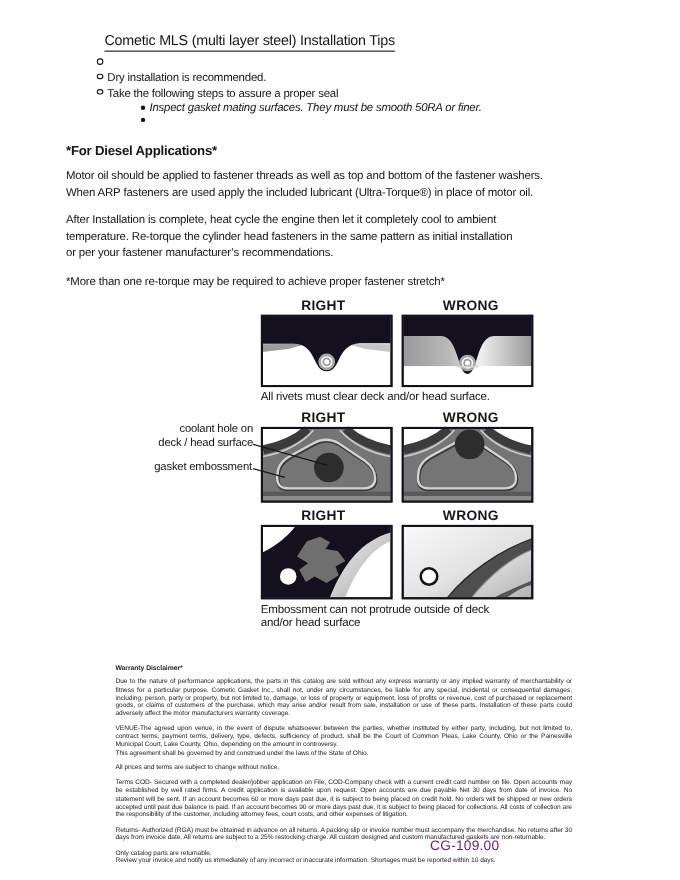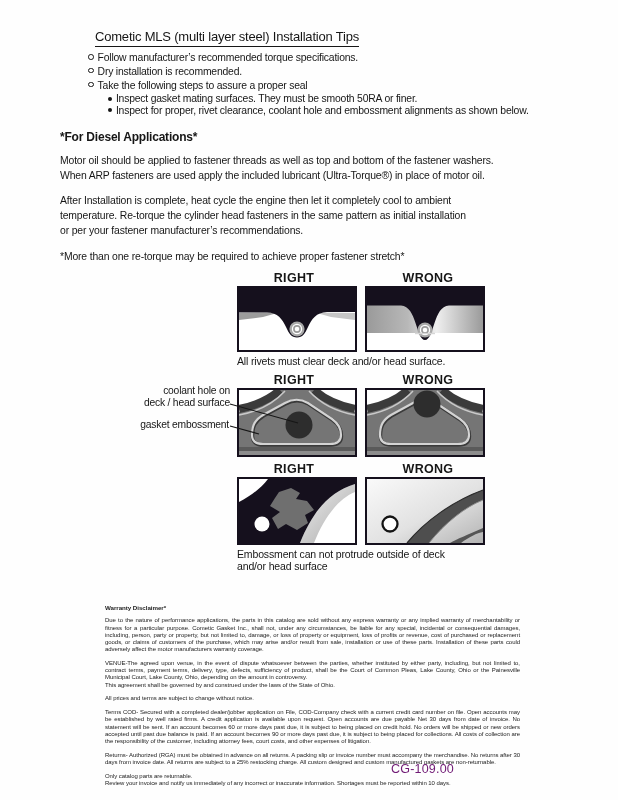--- a/index.html
+++ b/index.html
@@ -7,21 +7,21 @@
     position:relative; width:618px; height:800px; background:#fefefe;
     font-family:"Liberation Sans","DejaVu Sans",sans-serif; color:#161616;
     overflow:hidden;
   }
   
   .title { margin:29px 0 0 95px; display:inline-block; font-size:13px; font-weight:normal;
            letter-spacing:-0.2px; border-bottom:1.6px solid #161616; padding-bottom:2px; }
   
   .bullets { margin:5px 0 0 88px; font-size:10.4px; letter-spacing:-0.2px; }
   .b-line { height:13.8px; white-space:nowrap; }
-  .b-line.sub { height:11.4px; margin-left:20px; }
+  .b-line.sub { height:11.4px; margin-left:40px;font-style:italic; }
   .b-open { display:inline-block; width:3.6px; height:3.6px; border:1px solid #161616;
             border-radius:50%; margin-right:4px; vertical-align:1.5px; }
   .b-fill { display:inline-block; width:4.4px; height:4.4px; background:#161616;
             border-radius:50%; margin-right:3.5px; vertical-align:1.5px; }
   
   .diesel { margin:14px 0 0 60px; width:432px; }
   .diesel-h { font-size:12px; font-weight:bold; letter-spacing:-0.2px; }
   .para { margin-top:9px; font-size:10.4px; line-height:15.3px; letter-spacing:-0.15px; }
   .para .pl { white-space:nowrap; }
   .note { margin-top:12px; font-size:10.4px; letter-spacing:-0.15px; white-space:nowrap; }
@@ -50,25 +50,25 @@
   svg { display:block; }
 </style>
 </head>
 <body>
 
 <div class="page">
 
   <div class="title">Cometic MLS (multi layer steel) Installation Tips</div>
 
   <div class="bullets">
-    <div class="b-line"><span class="b-open"></span><span>Follow manufacturer’s recommended torque specifications.</span></div>
+    <div class="b-line"><span class="b-open"></span></div>
     <div class="b-line"><span class="b-open"></span><span>Dry installation is recommended.</span></div>
     <div class="b-line"><span class="b-open"></span><span>Take the following steps to assure a proper seal</span></div>
     <div class="b-line sub"><span class="b-fill"></span><span>Inspect gasket mating surfaces.  They must be smooth 50RA or finer.</span></div>
-    <div class="b-line sub"><span class="b-fill"></span><span>Inspect for proper, rivet clearance, coolant hole and embossment alignments as shown below.</span></div>
+    <div class="b-line sub"><span class="b-fill"></span></div>
   </div>
 
   <div class="diesel">
     <div class="diesel-h">*For Diesel Applications*</div>
     <div class="para">
       <div class="pl">Motor oil should be applied to fastener threads as well as top and bottom of the fastener washers.</div>
       <div class="pl">When ARP fasteners are used apply the included lubricant (Ultra-Torque®) in place of motor oil.</div>
     </div>
     <div class="para">
       <div class="pl">After Installation is complete, heat cycle the engine then let it completely cool to ambient</div>

